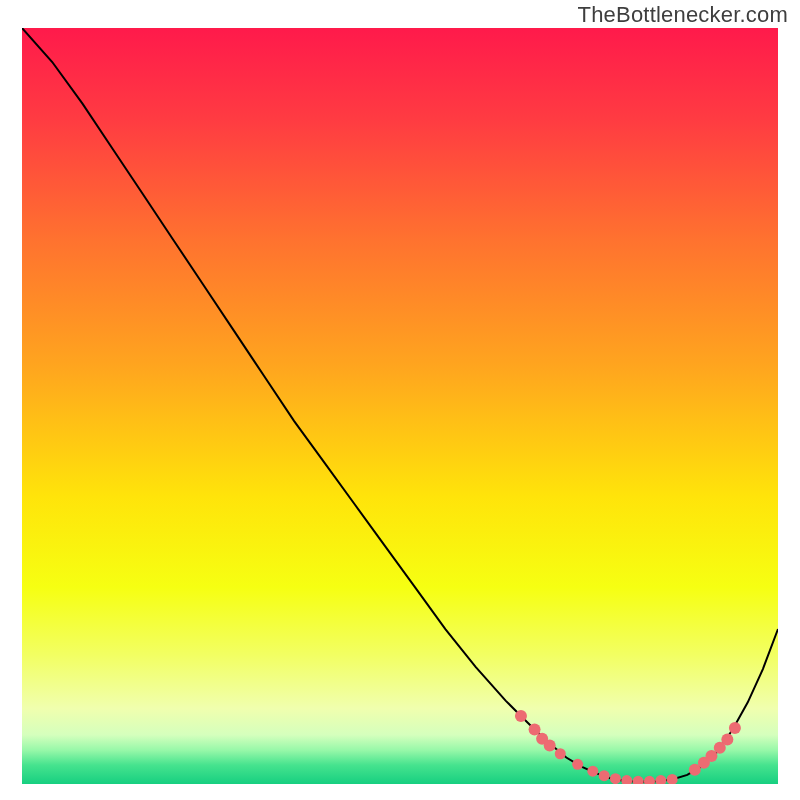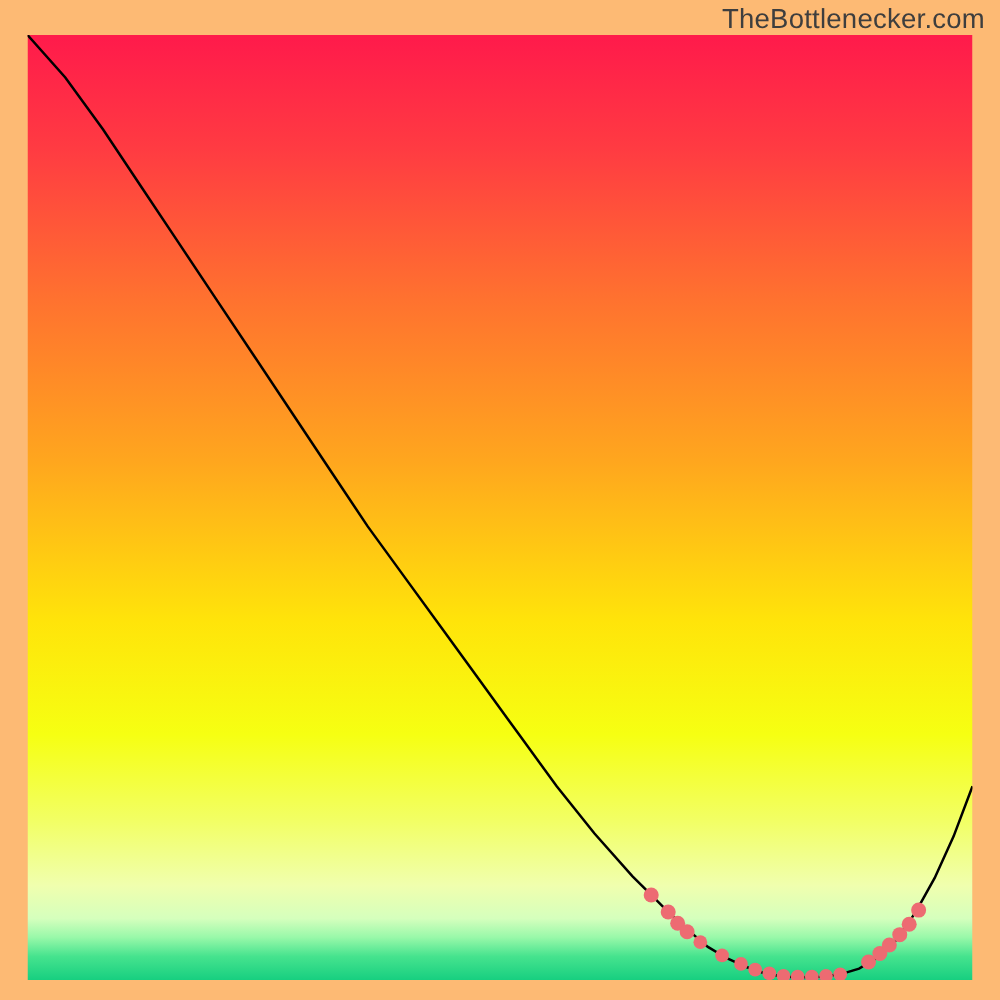--- a/index.html
+++ b/index.html
@@ -7,21 +7,21 @@
     padding: 0;
     width: 800px;
     height: 800px;
     background: #000;
     overflow: hidden;
   }
   .wrap {
     position: relative;
     width: 800px;
     height: 800px;
-    background: #fdba74;
+    background: #ffffff;
   }
   .attrib {
     position: absolute;
     top: 2px;
     right: 12px;
     font-family: Arial, Helvetica, sans-serif;
     font-size: 22px;
     color: #3e3e3e;
     letter-spacing: 0.2px;
   }

